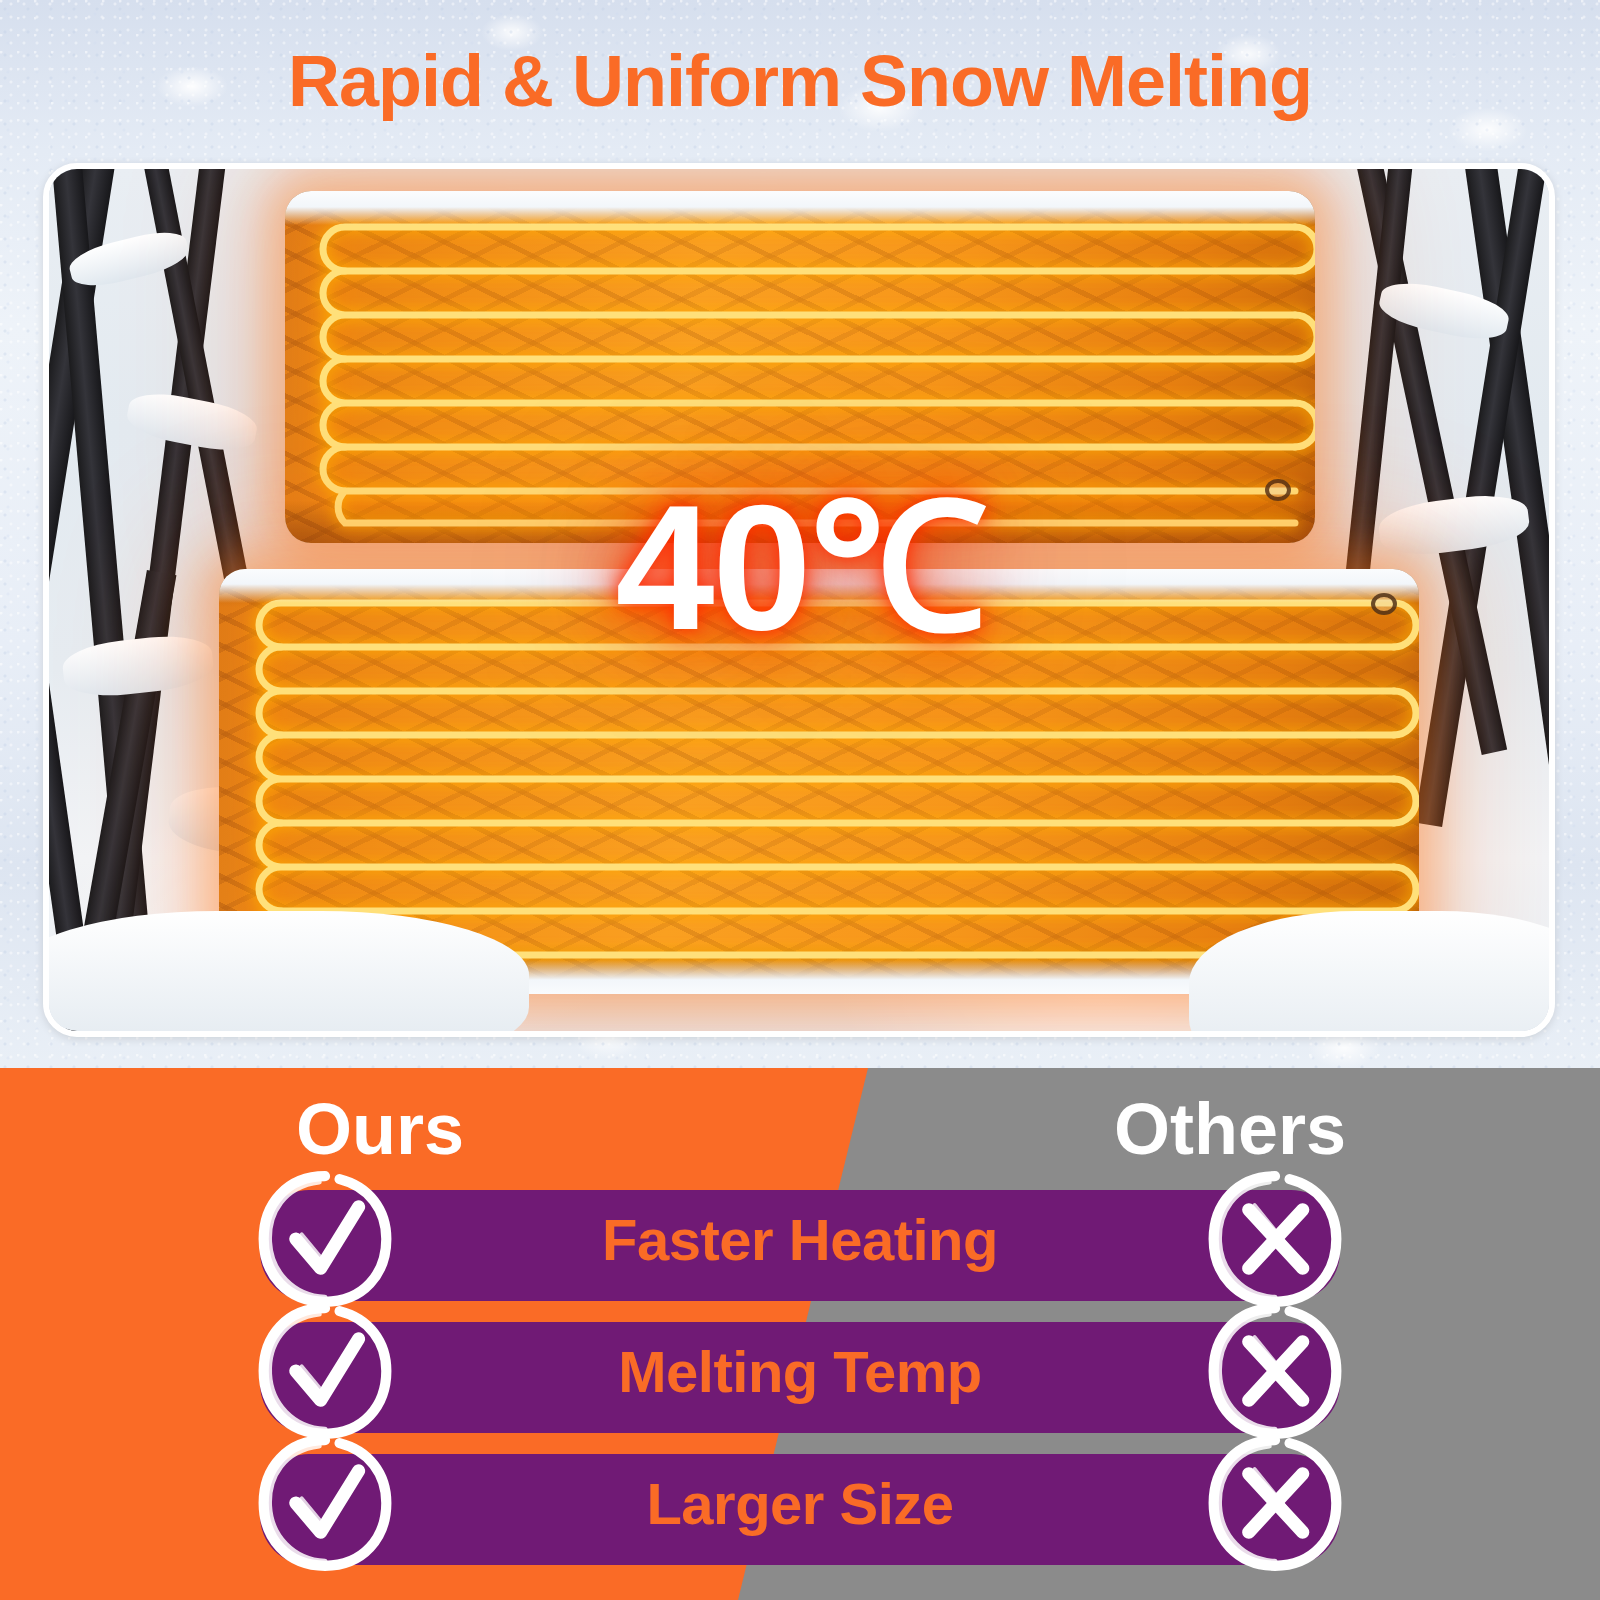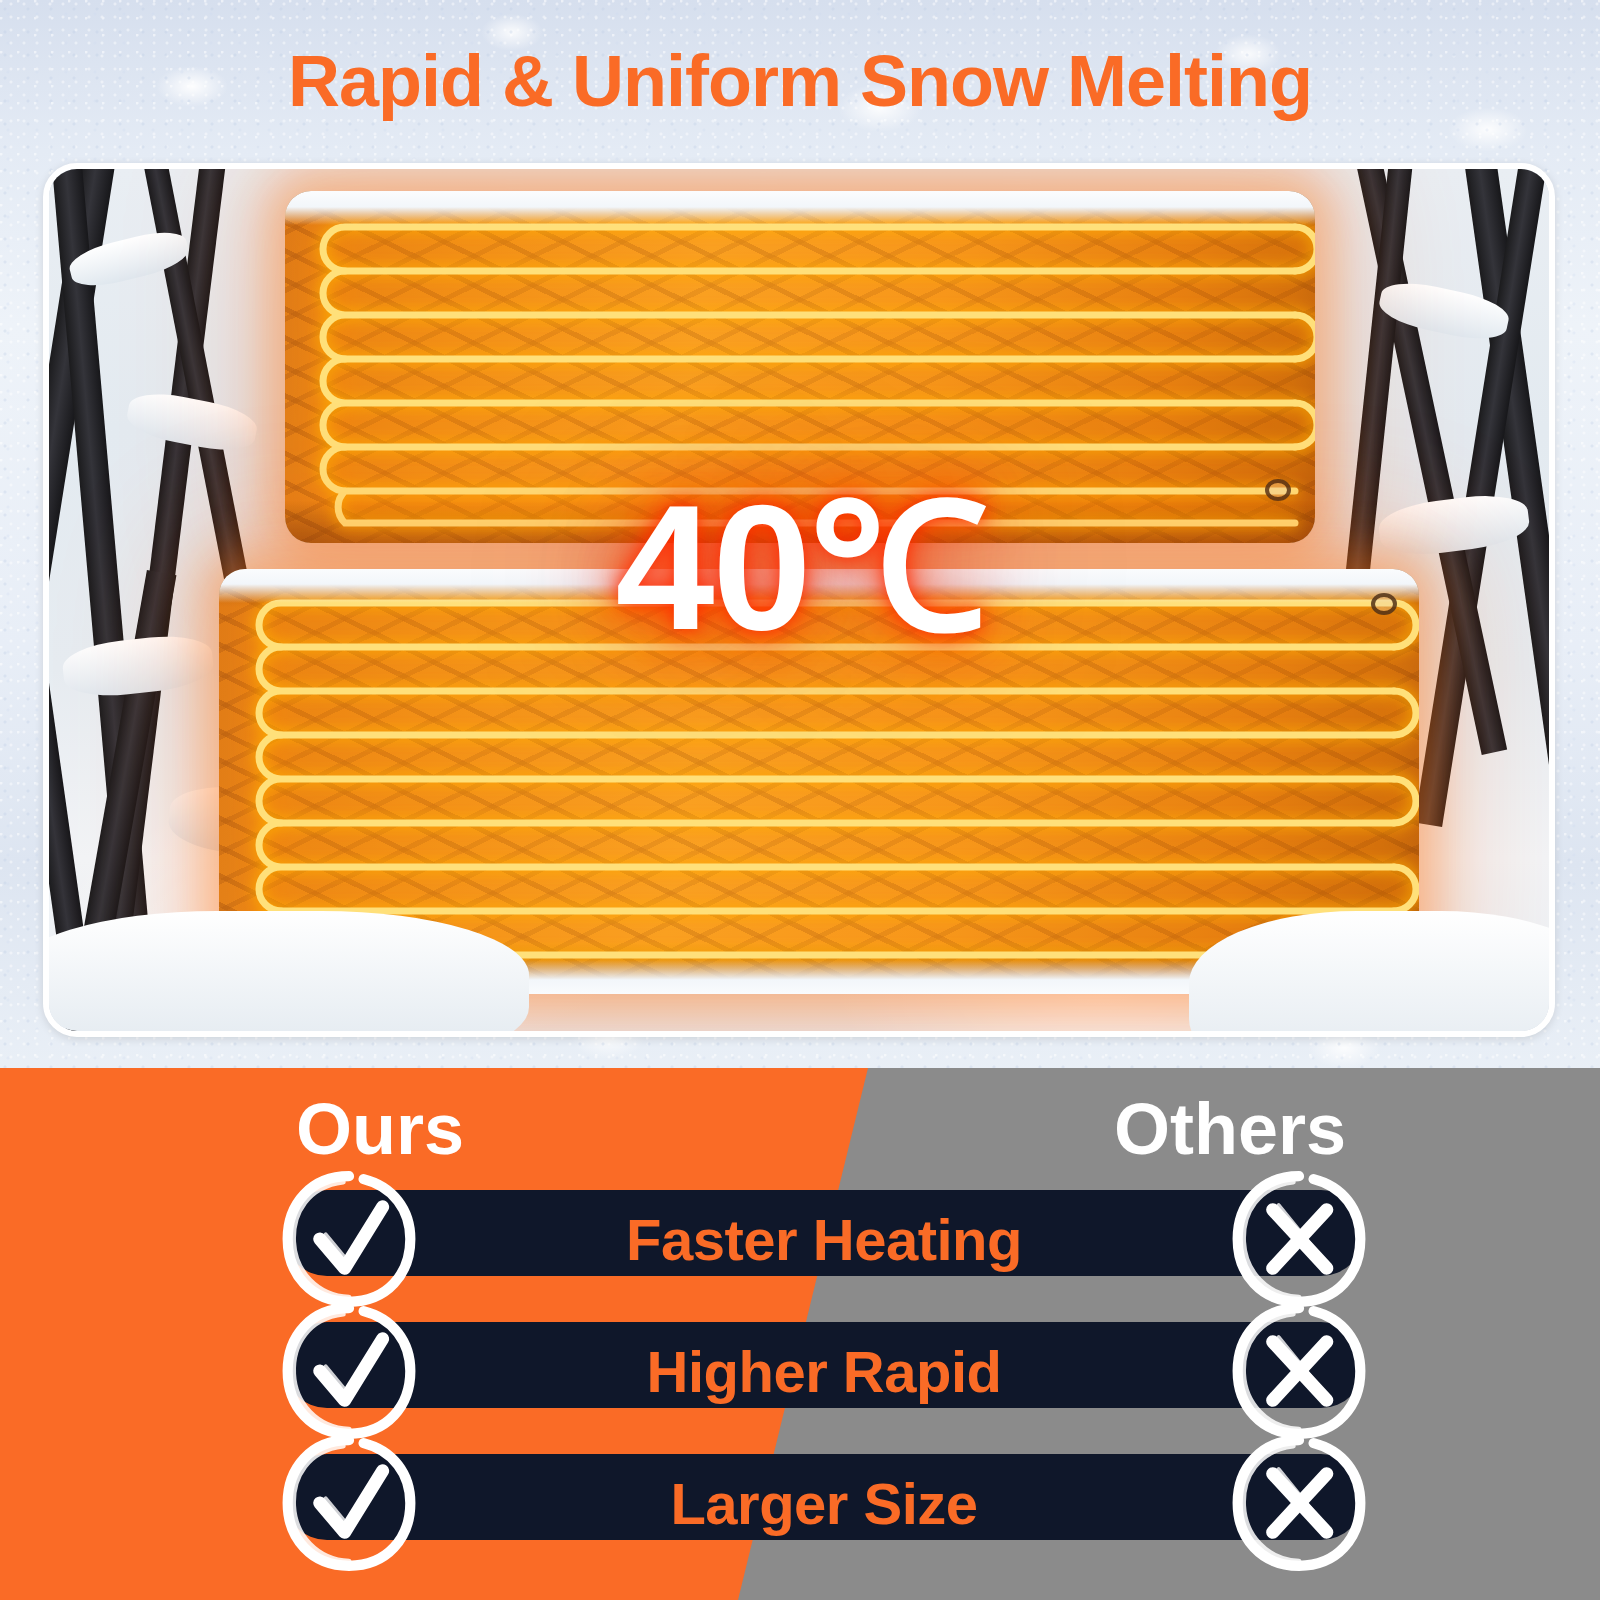--- a/index.html
+++ b/index.html
@@ -120,22 +120,22 @@
   #ours-label{
     position:absolute; left:296px; top:22px; font-size:72px; font-weight:bold;
     color:#ffffff; z-index:3; line-height:1.1;
   }
   #others-label{
     position:absolute; right:254px; top:22px; font-size:72px; font-weight:bold;
     color:#ffffff; z-index:3; line-height:1.1;
   }
 
   .feature-row{
-    position:absolute; left:260px; width:1080px; height:86px; z-index:4;
-    background:#0f172a; border-radius:49px;margin-left:24px;
+    position:absolute; left:260px; width:1080px; height:111px; z-index:4;
+    background:#701a75; border-radius:49px;
   }
   .feature-label{
     position:absolute; left:0; top:0; width:1080px; height:98px;
     display:flex; align-items:center; justify-content:center;
     font-size:58px; font-weight:bold; color:#fa6b26; letter-spacing:-.5px;
   }
   .mark{
     position:absolute; top:-24px; width:146px; height:146px; z-index:5;
   }
   .mark.left{ left:-8px; }
@@ -236,21 +236,21 @@
         <path d="M50 7 C24 7 8 26 8 50 C8 74 24 93 50 93 C76 93 92 74 92 50 C92 30 80 14 60 9" fill="none" stroke="#fff" stroke-width="7" stroke-linecap="round"></path>
         <path d="M46 11 C22 14 11 32 12 52 C13 72 28 89 50 90" fill="none" stroke="#fff" stroke-width="3.5" stroke-linecap="round" opacity=".85"></path>
         <path d="M32 30 L69 70" fill="none" stroke="#fff" stroke-width="9" stroke-linecap="round"></path>
         <path d="M69 30 L32 70" fill="none" stroke="#fff" stroke-width="9" stroke-linecap="round"></path>
         <path d="M36 27 L66 64" fill="none" stroke="#fff" stroke-width="3" stroke-linecap="round" opacity=".8"></path>
       </svg>
     </div>
   </div>
 
   <div class="feature-row" style="top:254px;">
-    <div class="feature-label">Higher Rapid</div>
+    <div class="feature-label">Melting Temp</div>
     <div class="mark left">
       <svg viewBox="0 0 100 100">
         <path d="M50 7 C24 7 8 26 8 50 C8 74 24 93 50 93 C76 93 92 74 92 50 C92 30 80 14 60 9" fill="none" stroke="#fff" stroke-width="7" stroke-linecap="round"></path>
         <path d="M46 11 C22 14 11 32 12 52 C13 72 28 89 50 90" fill="none" stroke="#fff" stroke-width="3.5" stroke-linecap="round" opacity=".85"></path>
         <path d="M30 50 L47 70 L73 28" fill="none" stroke="#fff" stroke-width="9" stroke-linecap="round" stroke-linejoin="round"></path>
         <path d="M34 47 L48 64 L70 31" fill="none" stroke="#fff" stroke-width="3" stroke-linecap="round" opacity=".8"></path>
       </svg>
     </div>
     <div class="mark right">
       <svg viewBox="0 0 100 100">

